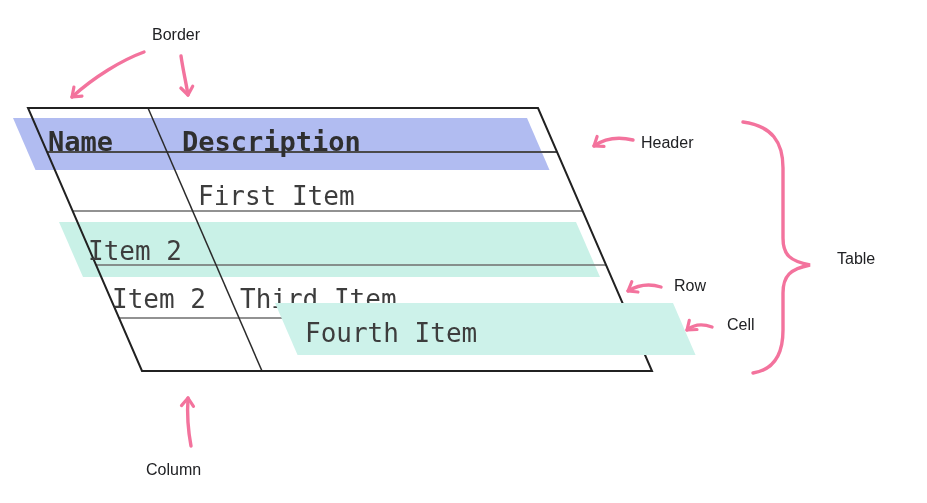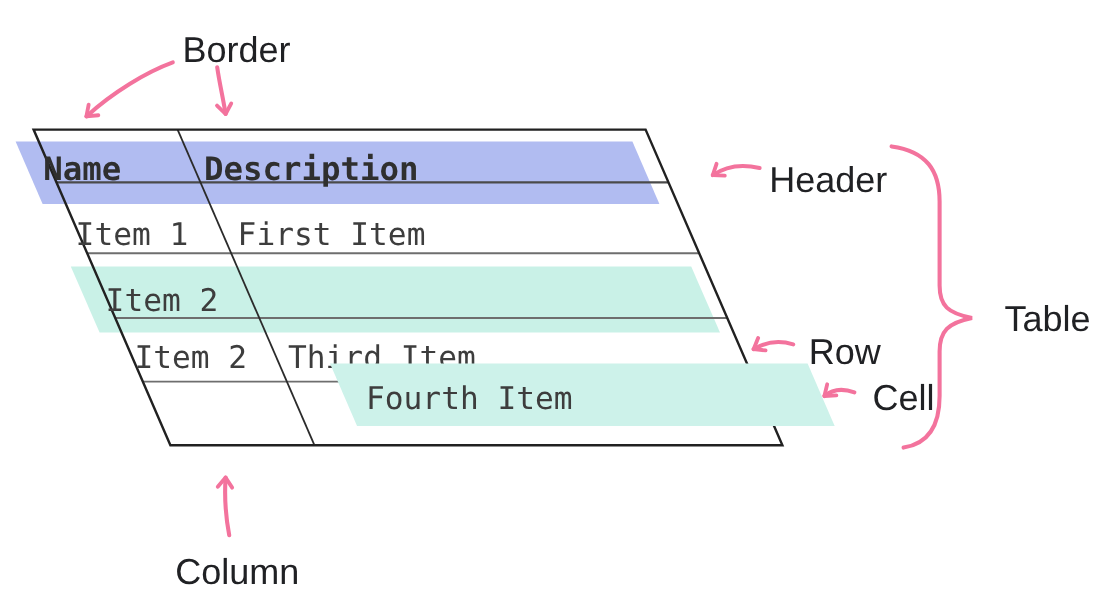--- a/index.html
+++ b/index.html
@@ -5,24 +5,24 @@
   html,body{margin:0;padding:0;background:#ffffff;}
   .stage{
     position:relative;width:927px;height:503px;background:#ffffff;
     overflow:hidden;font-family:"Liberation Sans",sans-serif;
   }
   .stage svg{position:absolute;left:0;top:0;}
   .tbl-text{
     position:absolute;font-family:"DejaVu Sans Mono","Liberation Mono",monospace;
     font-size:26px;line-height:1;color:#3d3d3d;white-space:pre;
   }
-  .tbl-head{font-weight:bold;font-size:27px;color:#2f2f2f;}
+  .tbl-head{font-weight:bold;font-size:27px;color:#2f2f2f;margin-left:12px;}
   .anno-label{
     position:absolute;font-family:"Liberation Sans",sans-serif;
-    font-size:30px;line-height:1.1;color:#202124;white-space:pre;
+    font-size:16px;line-height:1.1;color:#202124;white-space:pre;
   }
   .cell-highlight{
     position:absolute;left:275px;top:303px;width:398px;height:52px;
     background:#cdf2ea;transform:skewX(23.45deg);transform-origin:0 0;
   }
 </style>
 </head>
 <body>
 
 <div class="stage">
@@ -37,21 +37,20 @@
     <line x1="96" y1="265" x2="606" y2="265" stroke="#6e6e6e" stroke-width="1.6"></line>
     <line x1="119" y1="318" x2="629" y2="318" stroke="#6e6e6e" stroke-width="1.6"></line>
     <line x1="148" y1="108" x2="262" y2="371" stroke="#2b2b2b" stroke-width="1.5"></line>
 
     <polygon points="28,108 538,108 652,371 142,371" fill="none" stroke="#212121" stroke-width="2"></polygon>
   </svg>
 
   <div class="tbl-text tbl-head" style="left:36px;top:128px">Name</div>
   <div class="tbl-text tbl-head" style="left:170px;top:128px">Description</div>
 
-  <div class="tbl-text" style="left:63px;top:183px">Item 1</div>
   <div class="tbl-text" style="left:198px;top:183px">First Item</div>
 
   <div class="tbl-text" style="left:88px;top:238px">Item 2</div>
 
   <div class="tbl-text" style="left:112px;top:286px">Item 2</div>
   <div class="tbl-text" style="left:240px;top:286px">Third Item</div>
 
   <div class="cell-highlight"></div>
   <div class="tbl-text" style="left:305px;top:320px">Fourth Item</div>
 

